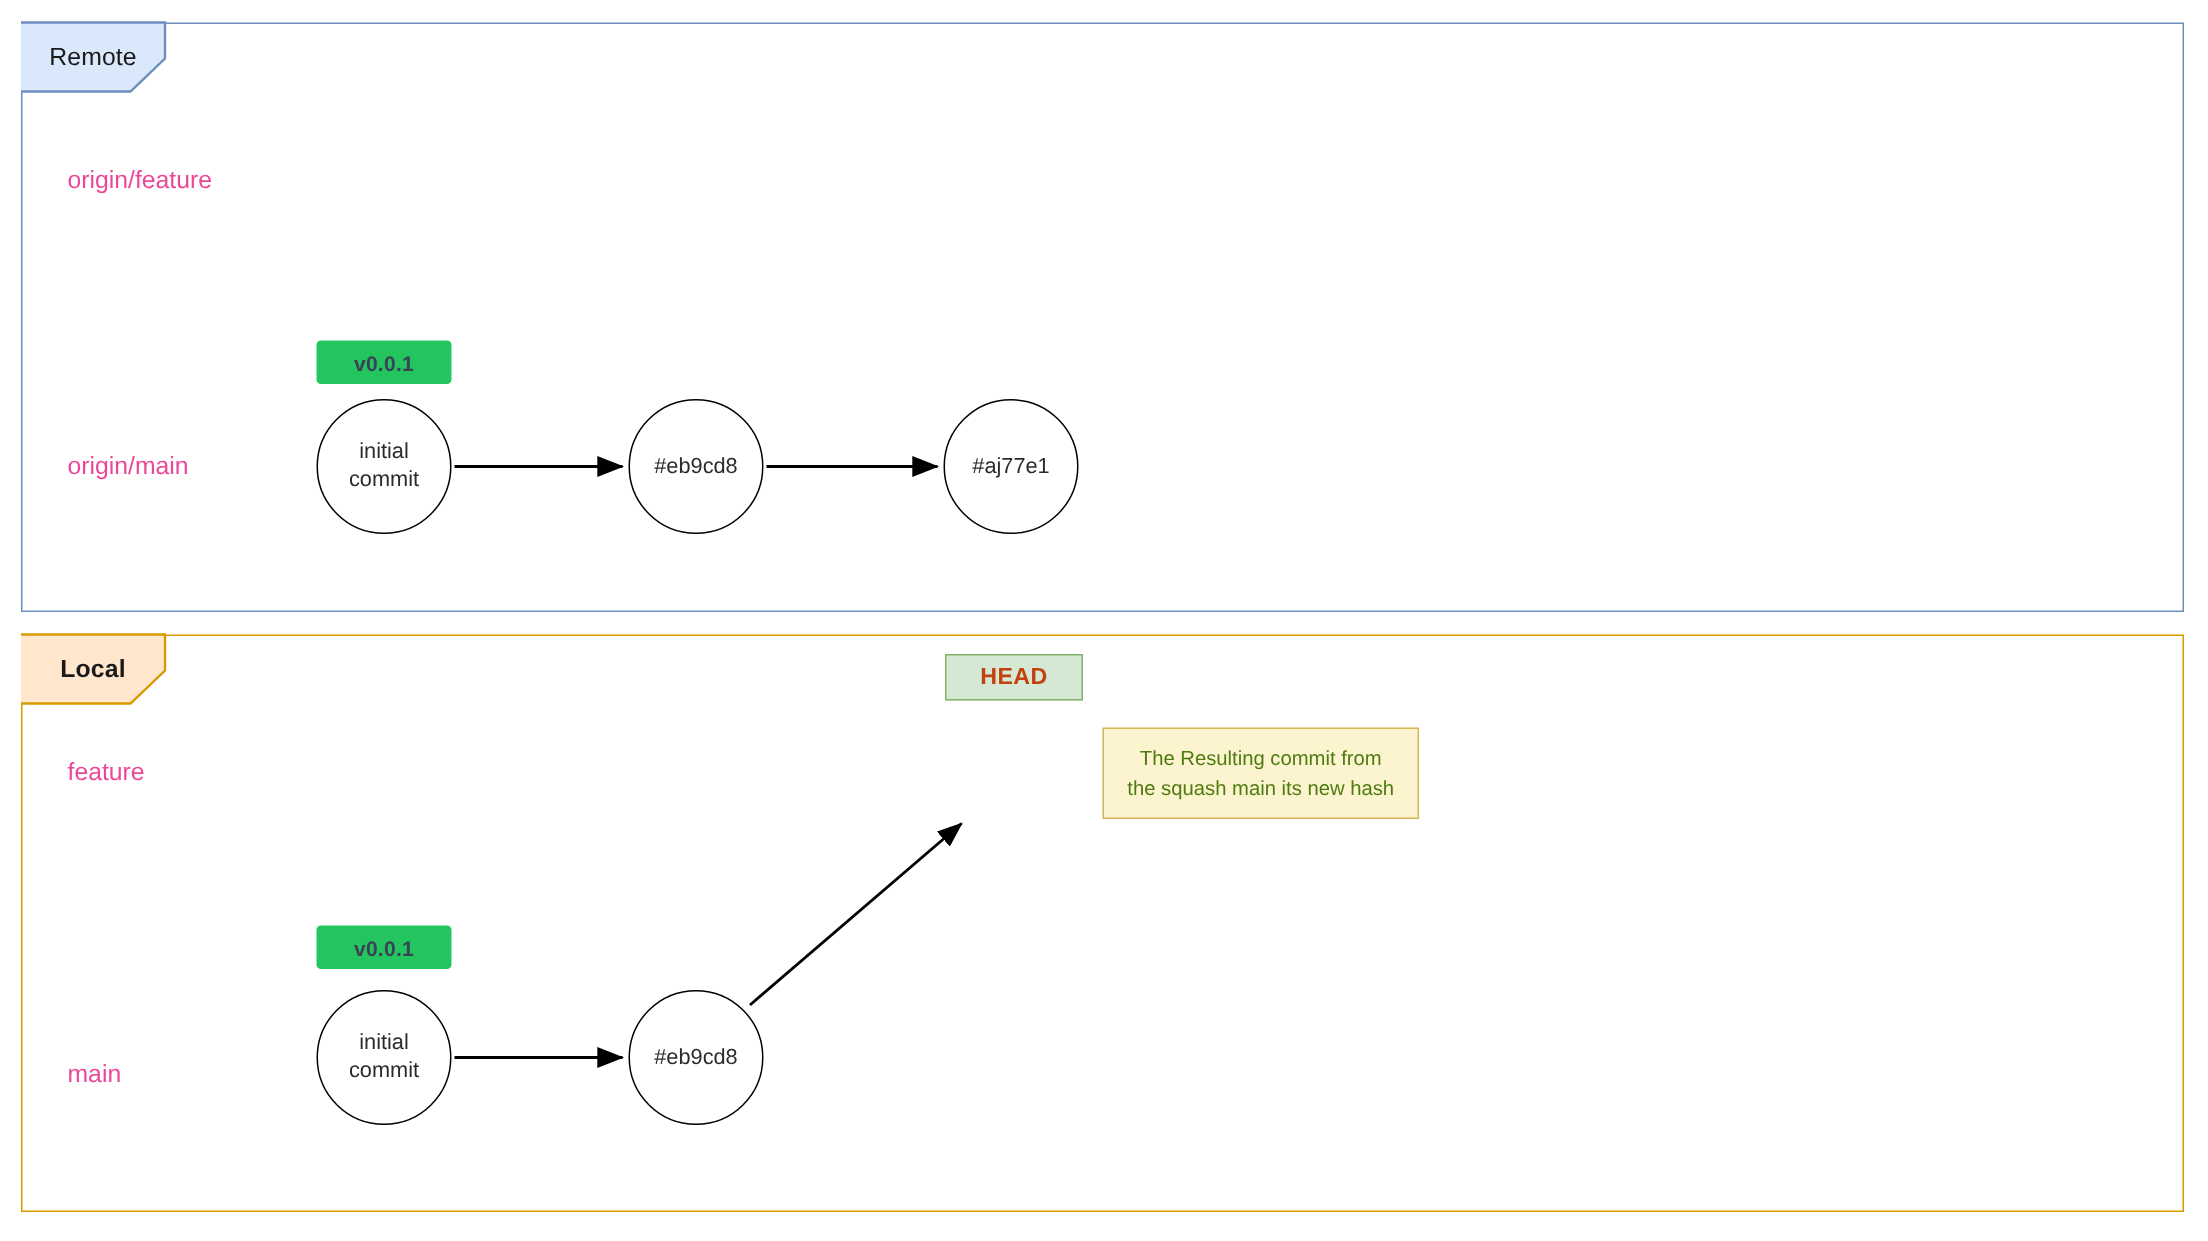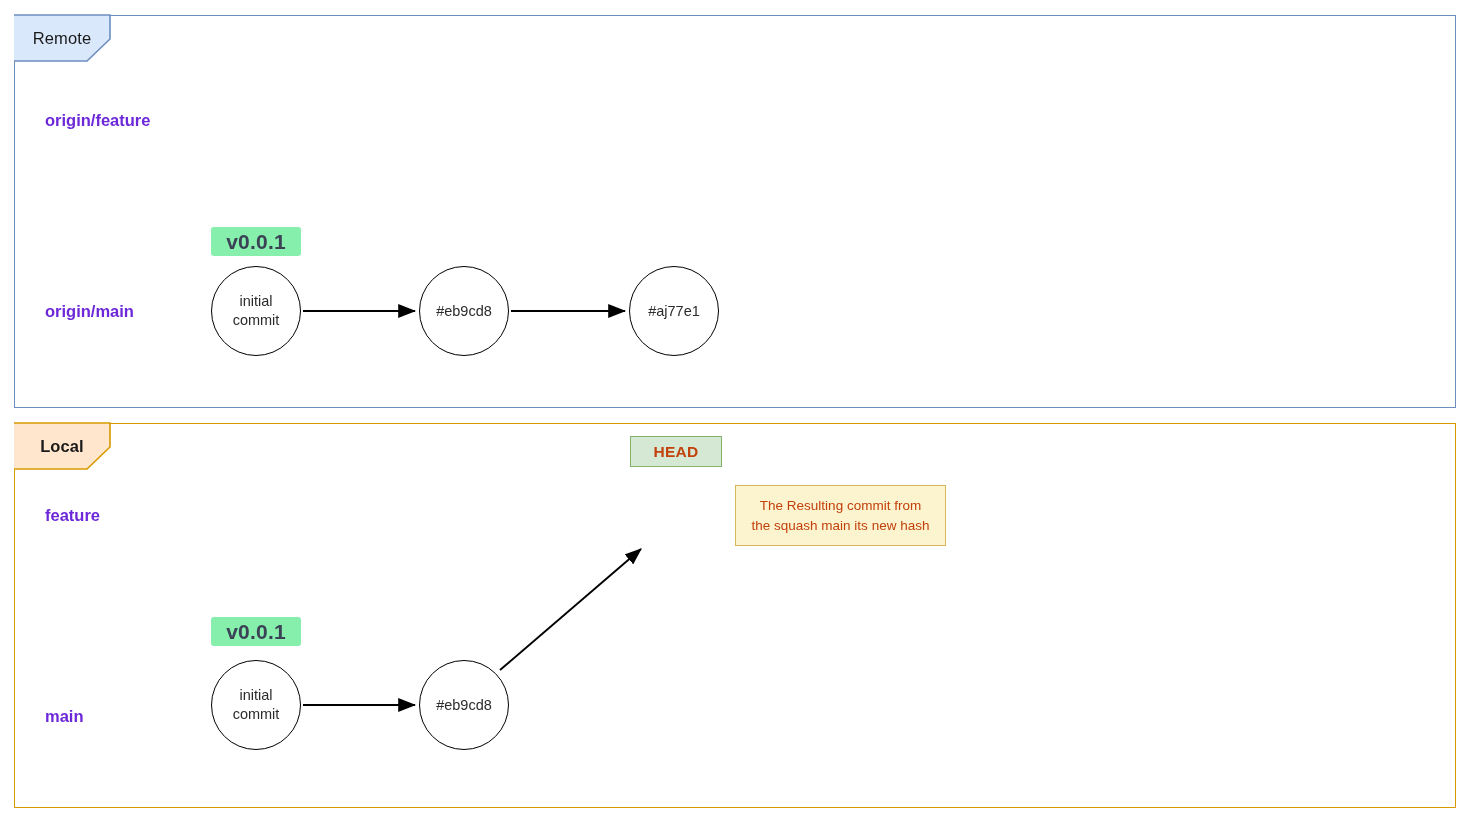--- a/index.html
+++ b/index.html
@@ -66,24 +66,23 @@
     left: 14px;
     top: 423px;
     background: #ffe6cc;
     font-weight: bold;
   }
 
   
   .branch-label {
     position: absolute;
     font-size: 16.5px;
-    color: #6d28d9;
+    color: #ec4899;
     white-space: nowrap;
     line-height: 1;
-    font-weight: bold;
   }
 
   
   .commit {
     position: absolute;
     width: 90px;
     height: 90px;
     border-radius: 50%;
     border: 1.6px solid #000000;
     background: #ffffff;
@@ -98,26 +97,26 @@
     text-align: center;
     z-index: 4;
   }
   .commit span { display: block; }
 
   
   .tag-version {
     position: absolute;
     width: 90px;
     height: 29px;
-    background: #86efac;
+    background: #22c55e;
     border-radius: 3px;
     display: flex;
     align-items: center;
     justify-content: center;
-    font-size: 21px;
+    font-size: 14px;
     font-weight: bold;
     color: #3b4256;
     letter-spacing: .2px;
     z-index: 5;
   }
 
   
   .badge-head {
     position: absolute;
     box-sizing: border-box;
@@ -142,21 +141,21 @@
     width: 211px;
     height: 61px;
     background: #fcf3cf;
     border: 1.6px solid #d6b656;
     display: flex;
     align-items: center;
     justify-content: center;
     padding: 0 9px;
     text-align: center;
     font-size: 13.5px;
-    color: #c2410c;
+    color: #4d7c0f;
     line-height: 1.45;
     z-index: 5;
   }
 
   
   #edges {
     position: absolute;
     left: 0;
     top: 0;
     width: 1472px;

